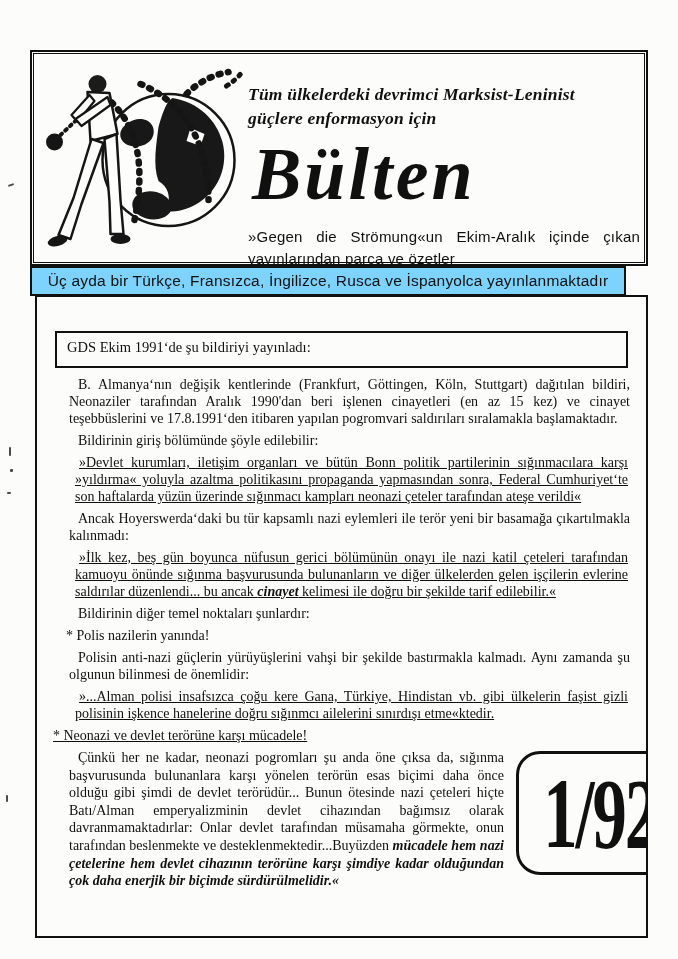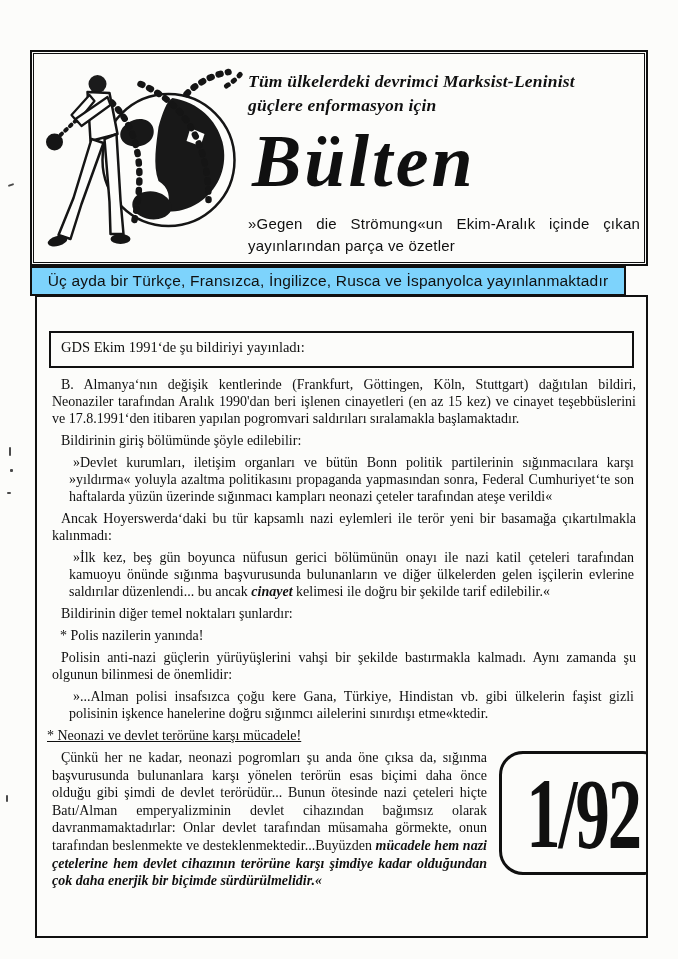--- a/index.html
+++ b/index.html
@@ -8,21 +8,21 @@
     background:#fcfcfa; color:#101010; overflow:hidden;
     font-family:"Liberation Serif", serif;
   }
   
   .header-box {
     position:absolute; left:30px; top:50px; width:618px; height:216px;
     border:2px solid #101010; box-sizing:border-box; background:#fcfcfa;
   }
   .header-inner { position:absolute; inset:1px; border:1px solid #101010; }
   .logo { position:absolute; left:6px; top:8px; width:206px; height:192px; }
-  .head-col { position:absolute; left:214px; top:15px; width:392px; }
+  .head-col { position:absolute; left:214px; top:28px; width:392px; }
   .motto {
     font-family:"Liberation Serif", serif; font-weight:bold; font-style:italic;
     font-size:17.5px; line-height:24px; letter-spacing:0.2px;
   }
   .motto span { display:block; }
   .pub-title {
     font-family:"Liberation Serif", serif; font-weight:bold; font-style:italic;
     font-size:74px; line-height:80px; letter-spacing:3px; margin:4px 0 0 4px;
   }
   .subtitle {
@@ -33,37 +33,37 @@
   .lang-bar {
     position:absolute; left:30px; top:266px; width:596px; height:30px;
     border:2px solid #101010; box-sizing:border-box; background:#7dd3fc;
     font-family:"Liberation Sans", sans-serif; font-size:15.5px;
     text-align:center; line-height:26px; letter-spacing:0.2px;
   }
   
   .main-box {
     position:absolute; left:35px; top:295px; width:613px; height:643px;
     border:2px solid #101010; box-sizing:border-box; background:#fcfcfa;
-    padding:0 10px; overflow:hidden;
+    padding:0 16px; overflow:hidden;
   }
   .gds-box {
     margin:34px 2px 8px 2px; border:2px solid #101010;
     padding:5px 10px 9px 10px; background:#fcfcfa;
   }
   .gds-intro { font-size:14.5px; line-height:19px; }
   .gds-headline {
     font-weight:bold; font-size:16.5px; line-height:22px;
     text-align:center; margin-top:5px; padding:0 10px; white-space:pre-line;
   }
   .para {
     font-size:14px; line-height:17px; text-align:justify;
-    margin:0 0 5px 5px; color:#101010;
+    margin:0 0 5px 16px; color:#101010;
   }
   .indent { text-indent:9px; }
-  .quote  { margin-left:22px; margin-right:2px; text-indent:4px; }
+  .quote  { margin-left:22px; margin-right:2px; text-indent:4px;text-decoration:underline; }
   .bullet { margin-left:13px; text-align:left; }
   .bullet0 { margin-left:0; text-align:left;text-decoration:underline; }
   .em { font-weight:bold; font-style:italic; }
   .final-row { display:flex; gap:12px; margin-top:3px; }
   .final { width:435px; line-height:17.6px; flex:none; }
   .issue-box {
     flex:none; width:168px; height:124px; margin-top:2px;
     border:3px solid #101010; border-radius:24px; box-sizing:border-box;
     display:flex; align-items:center; justify-content:center; align-self:flex-start;
     overflow:hidden;

